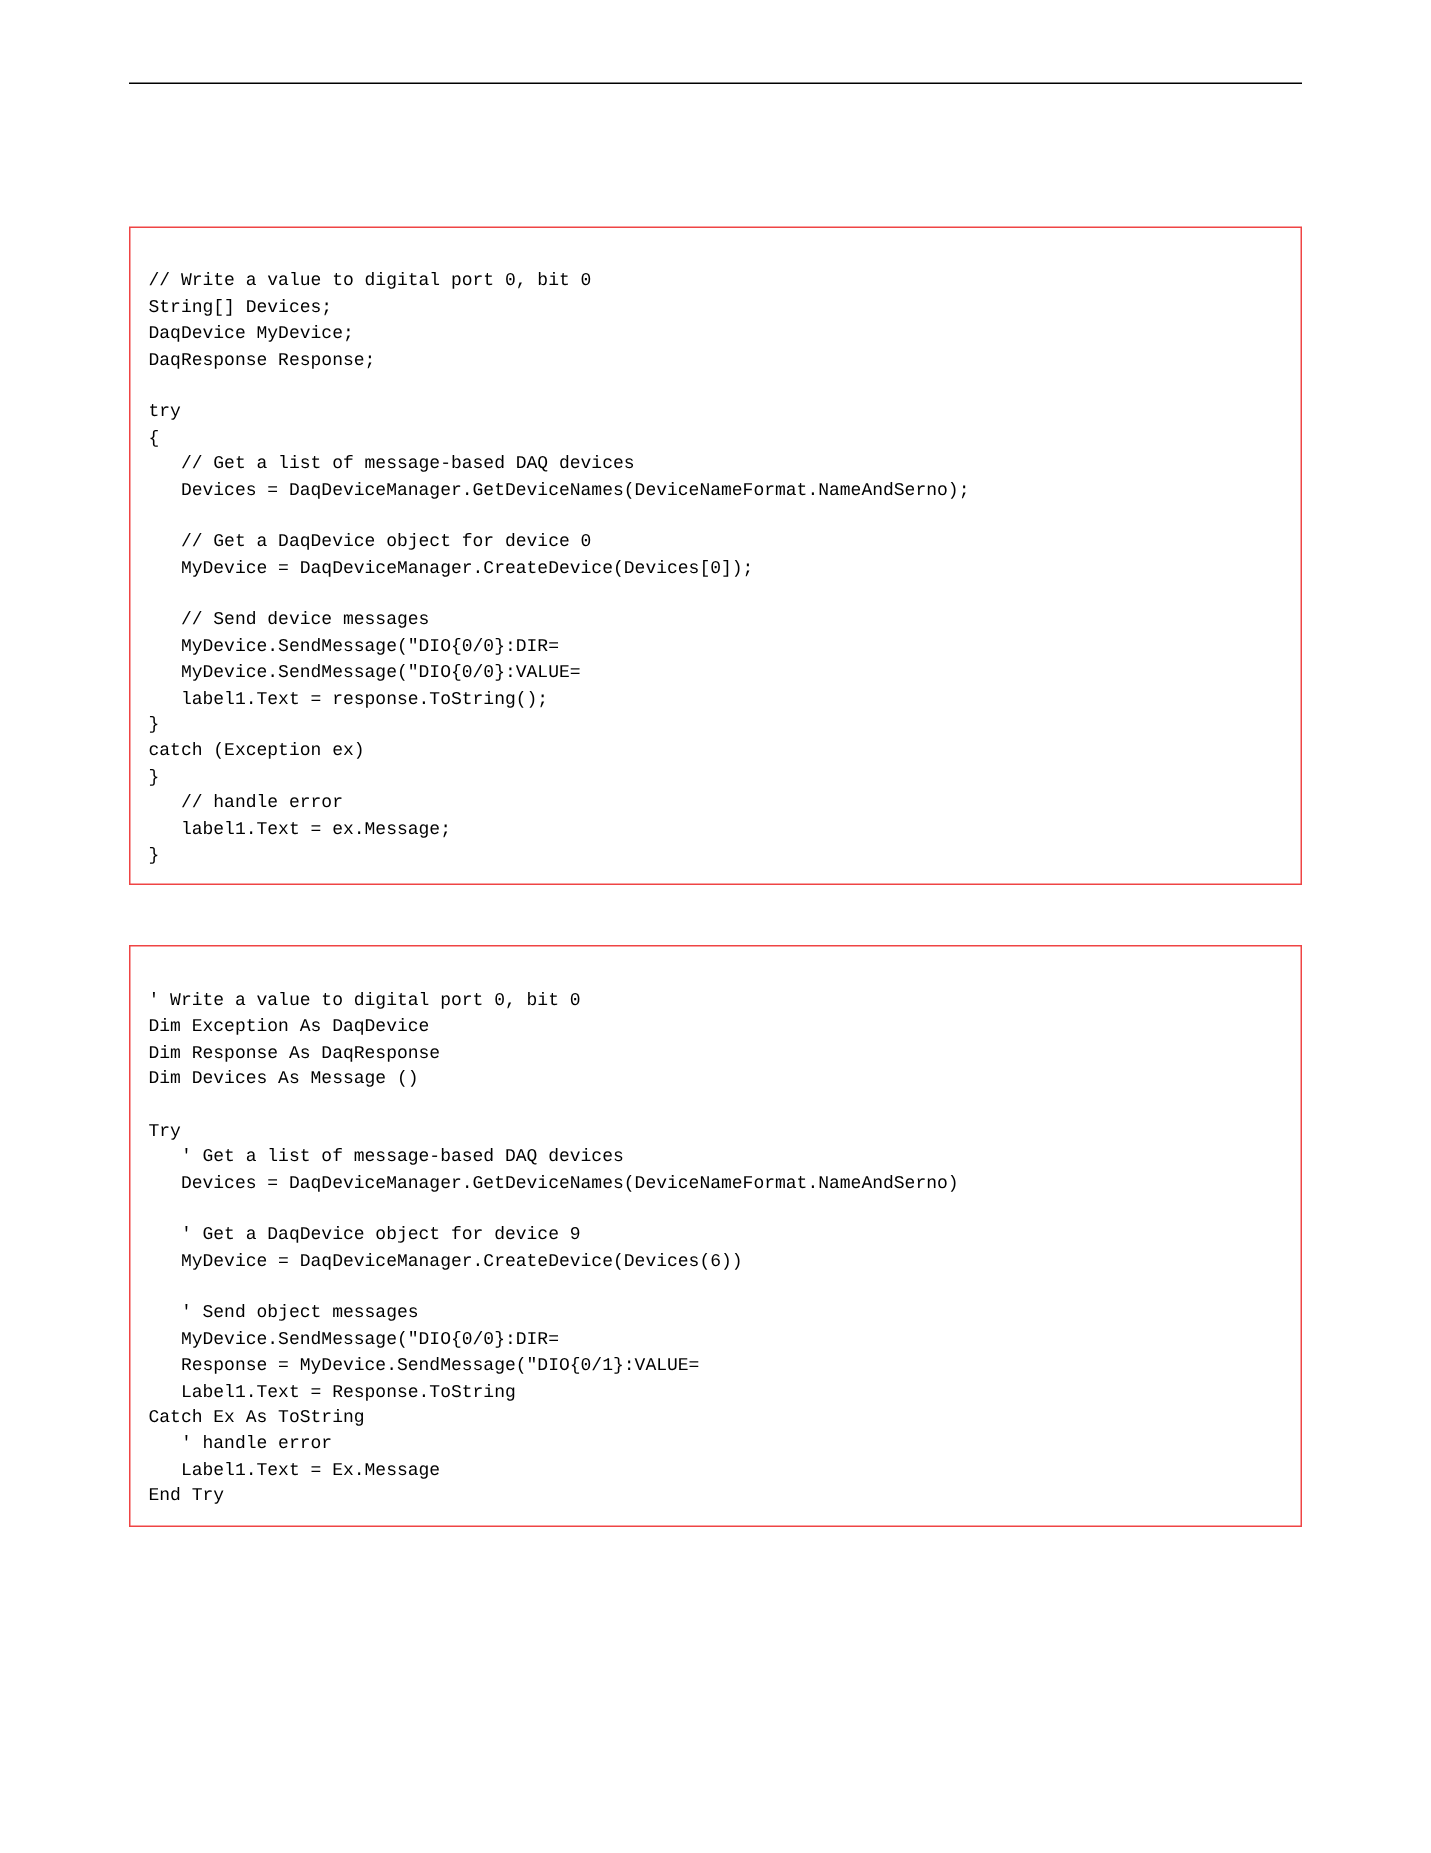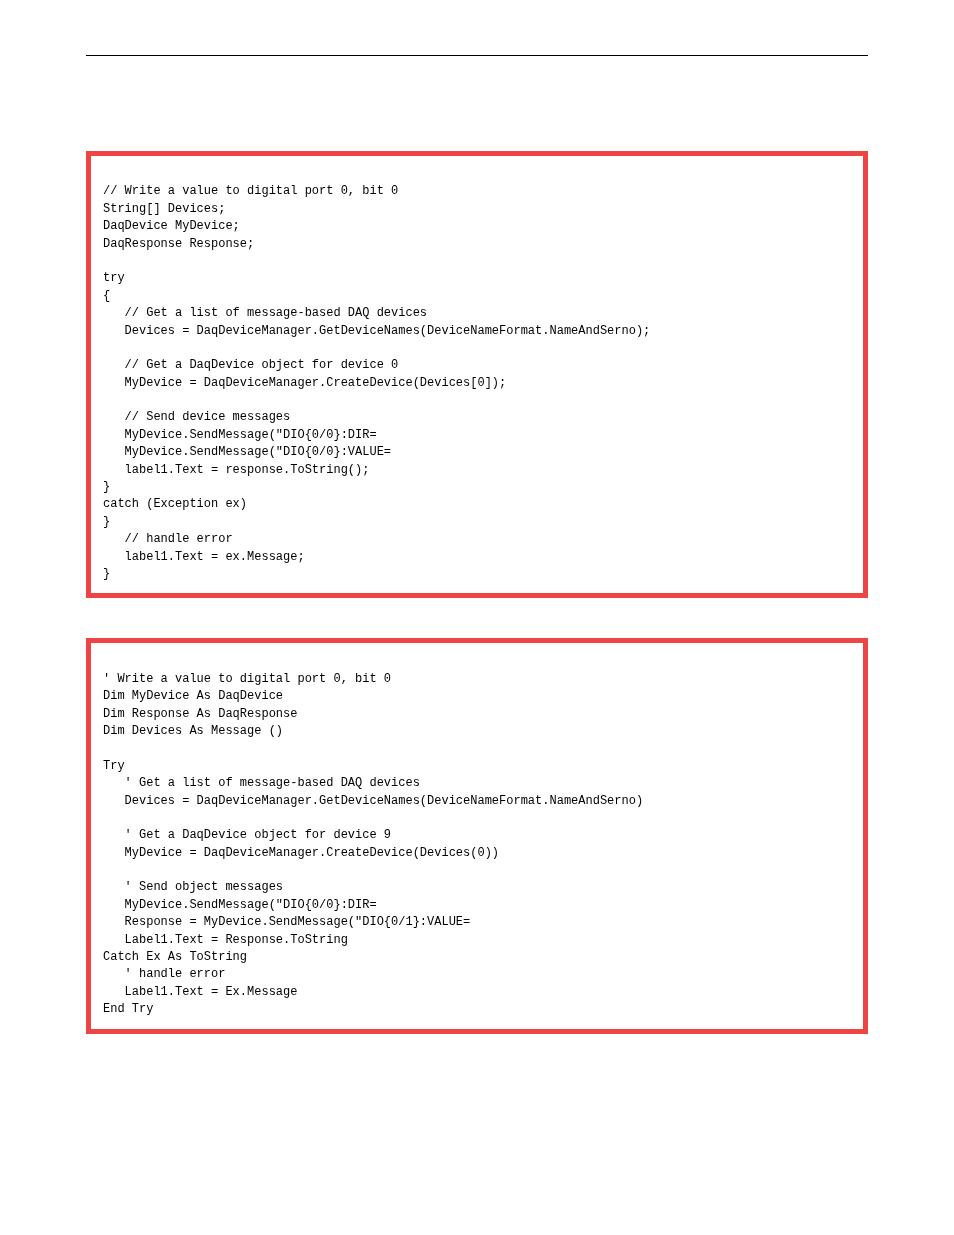--- a/index.html
+++ b/index.html
@@ -13,21 +13,21 @@
       color: #000;
     }
     .page {
       padding: 55px 86px 0 86px;
     }
     .rule {
       border-top: 1px solid #000;
       margin-bottom: 95px;
     }
     .code-box {
-      border: 5px solid #ef4444;
+      border: 1px solid #ef4444;
       padding: 10px 12px 10px 12px;
       margin-bottom: 40px;
       white-space: pre;
       overflow: hidden;
     }
   </style>
 </head>
 <body>
 
 <div class="page">
@@ -53,30 +53,30 @@
 <span>   label1.Text = response.ToString();</span>
 <span>}</span>
 <span>catch (Exception ex)</span>
 <span>}</span>
 <span>   // handle error</span>
 <span>   label1.Text = ex.Message;</span>
 <span>}</span></div>
 
   <div class="code-box">
 <span>' Write a value to digital port 0, bit 0</span>
-<span>Dim MyDevice As DaqDevice</span>
+<span>Dim Exception As DaqDevice</span>
 <span>Dim Response As DaqResponse</span>
 <span>Dim Devices As Message ()</span>
 <span></span>
 <span>Try</span>
 <span>   ' Get a list of message-based DAQ devices</span>
 <span>   Devices = DaqDeviceManager.GetDeviceNames(DeviceNameFormat.NameAndSerno)</span>
 <span></span>
 <span>   ' Get a DaqDevice object for device 9</span>
-<span>   MyDevice = DaqDeviceManager.CreateDevice(Devices(0))</span>
+<span>   MyDevice = DaqDeviceManager.CreateDevice(Devices(6))</span>
 <span></span>
 <span>   ' Send object messages</span>
 <span>   MyDevice.SendMessage("DIO{0/0}:DIR=</span>
 <span>   Response = MyDevice.SendMessage("DIO{0/1}:VALUE=</span>
 <span>   Label1.Text = Response.ToString</span>
 <span>Catch Ex As ToString</span>
 <span>   ' handle error</span>
 <span>   Label1.Text = Ex.Message</span>
 <span>End Try</span></div>
 </div>

